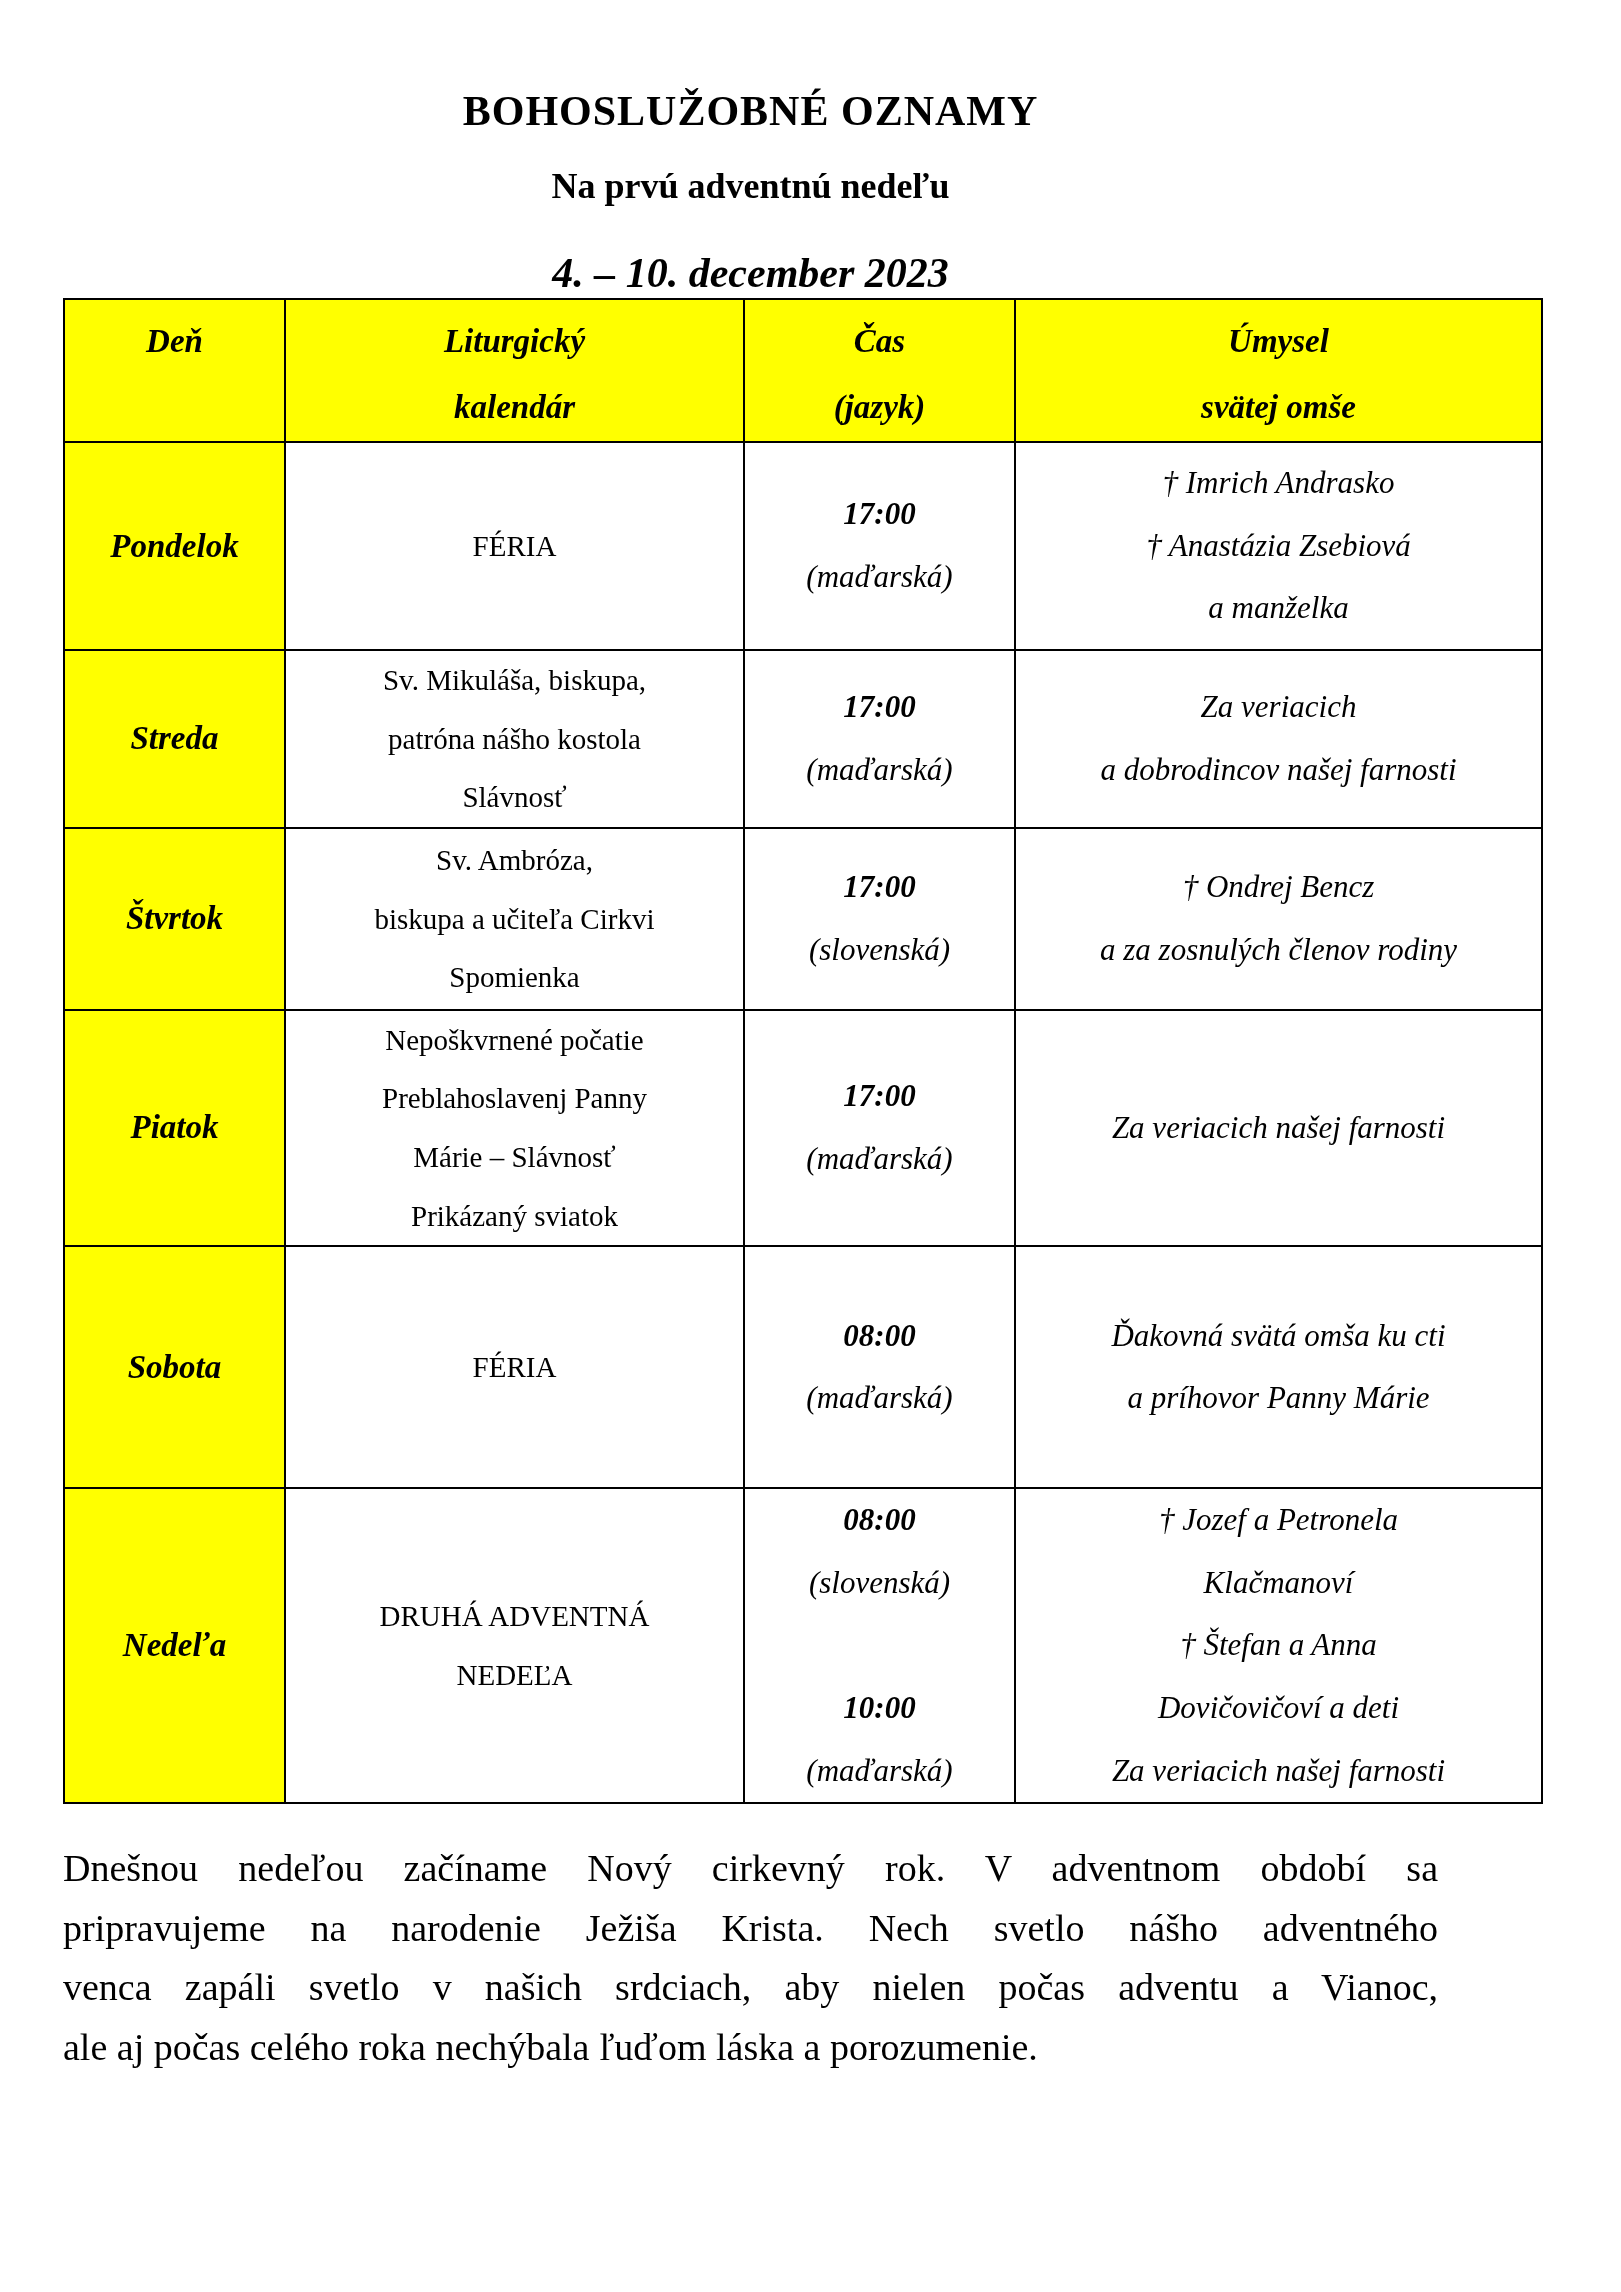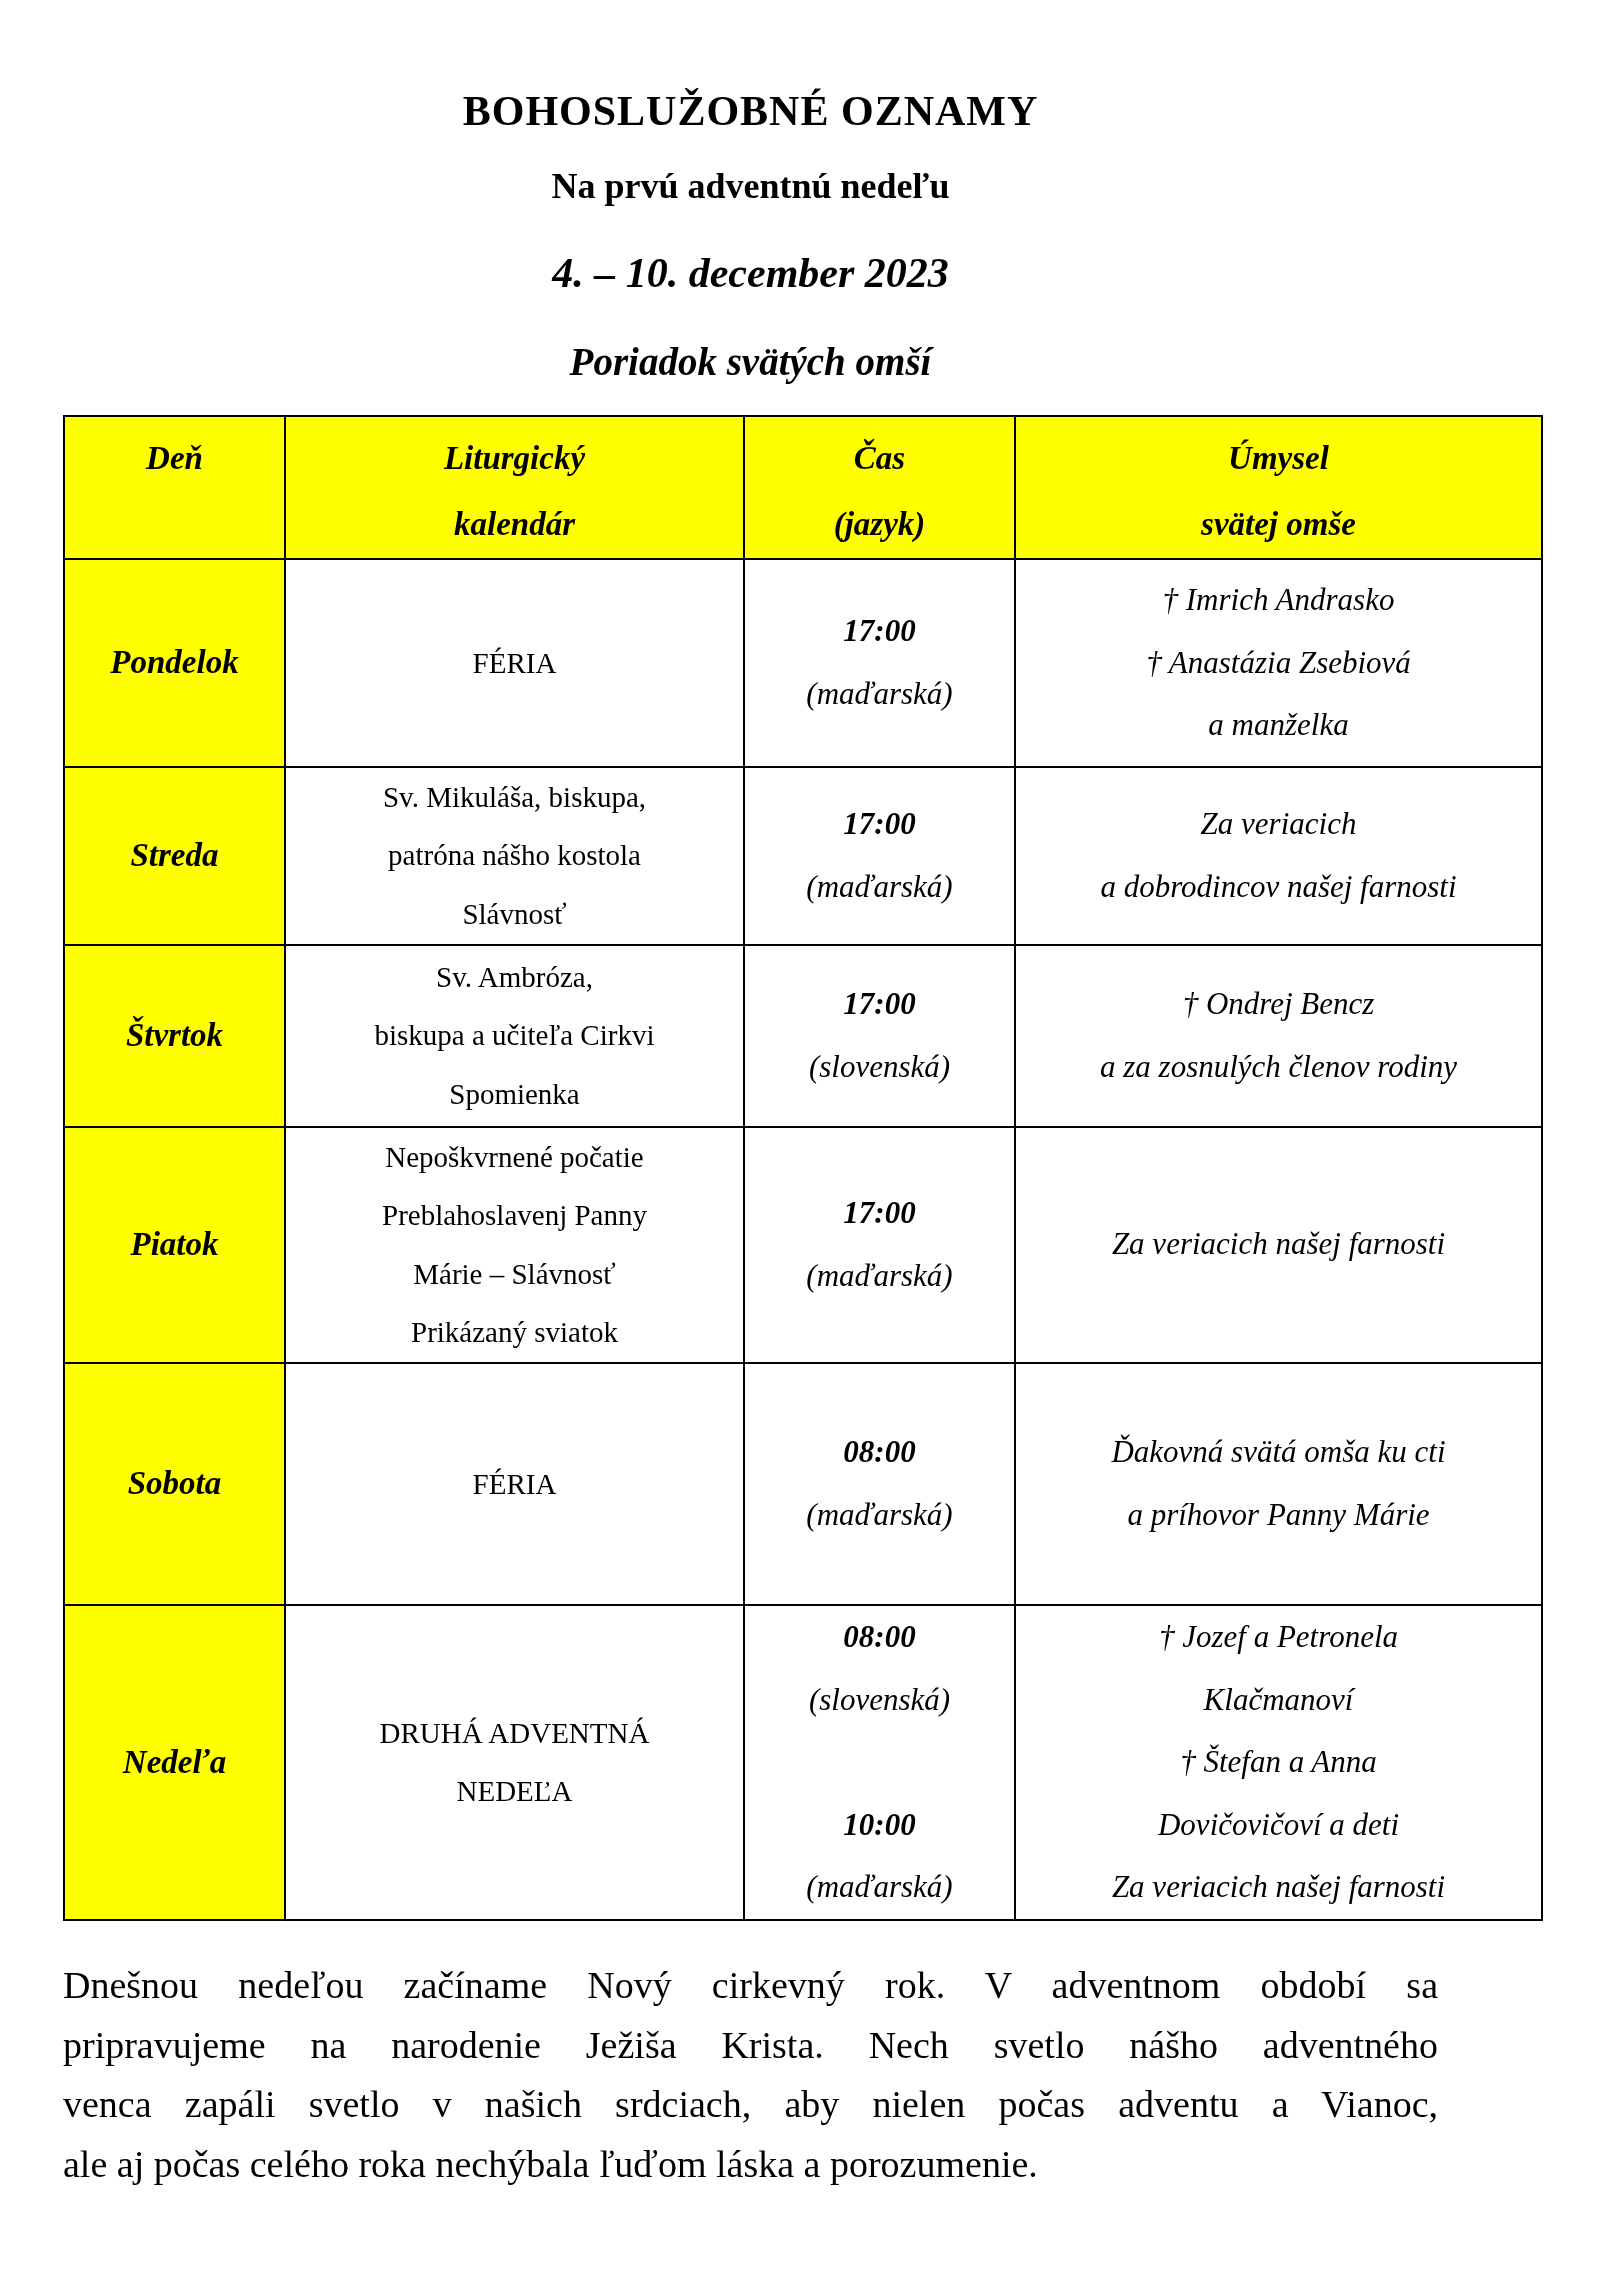--- a/index.html
+++ b/index.html
@@ -126,21 +126,20 @@
 <body style="--highlight: #FFFF00;">
 
 <div class="page">
 
   <h1 class="doc-title">BOHOSLUŽOBNÉ OZNAMY</h1>
 
   <div class="doc-subtitle">Na prvú adventnú nedeľu</div>
 
   <div class="doc-daterange">4. – 10. december 2023</div>
 
-  <div class="doc-schedule-title">Poriadok svätých omší</div>
 
   <table class="mass-table">
     <colgroup>
       <col style="width:221px">
       <col style="width:459px">
       <col style="width:271px">
       <col style="width:527px">
     </colgroup>
     <thead>
       <tr>

